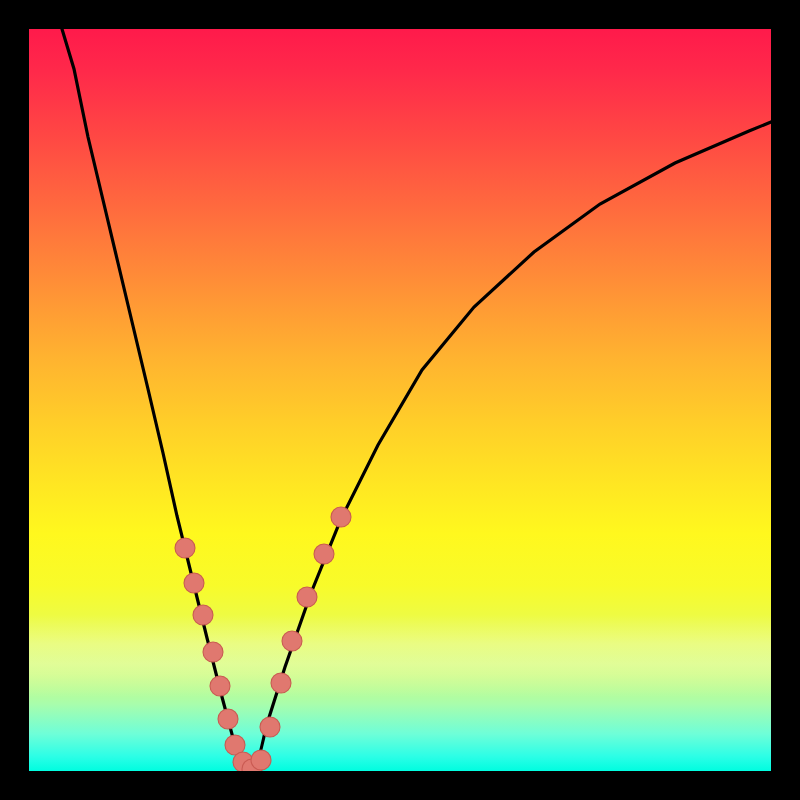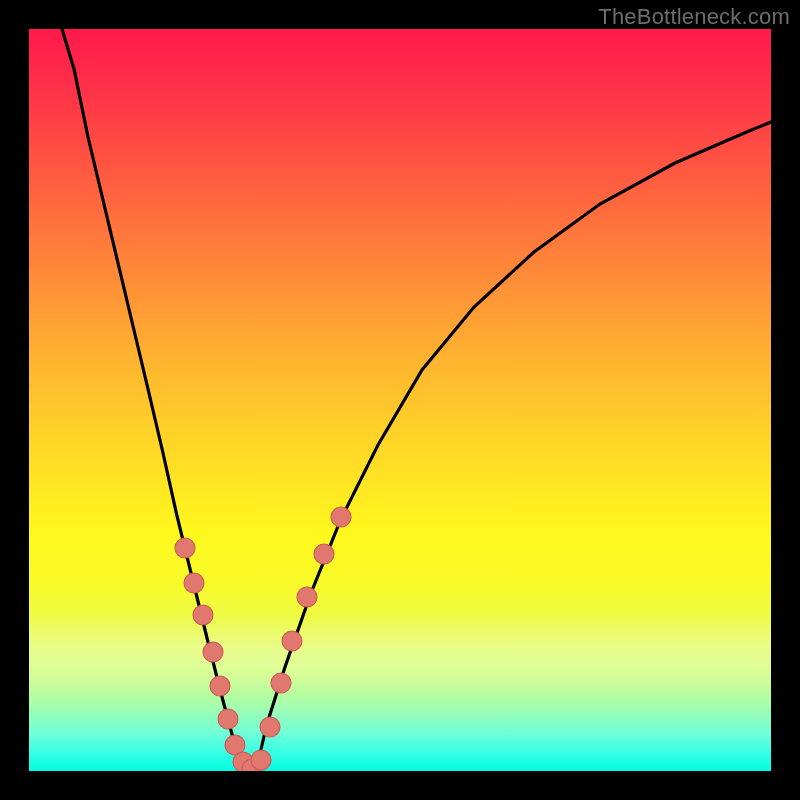--- a/index.html
+++ b/index.html
@@ -132,14 +132,13 @@
         <circle cx="241" cy="698" r="10"></circle>
         <circle cx="252" cy="654" r="10"></circle>
         <circle cx="263" cy="612" r="10"></circle>
         <circle cx="278" cy="568" r="10"></circle>
         <circle cx="295" cy="525" r="10"></circle>
         <circle cx="312" cy="488" r="10"></circle>
       </g>
     </svg>
   </div>
 
-  <div class="watermark">TheBottleneck.com</div>
 </div>
 
 </body></html>

